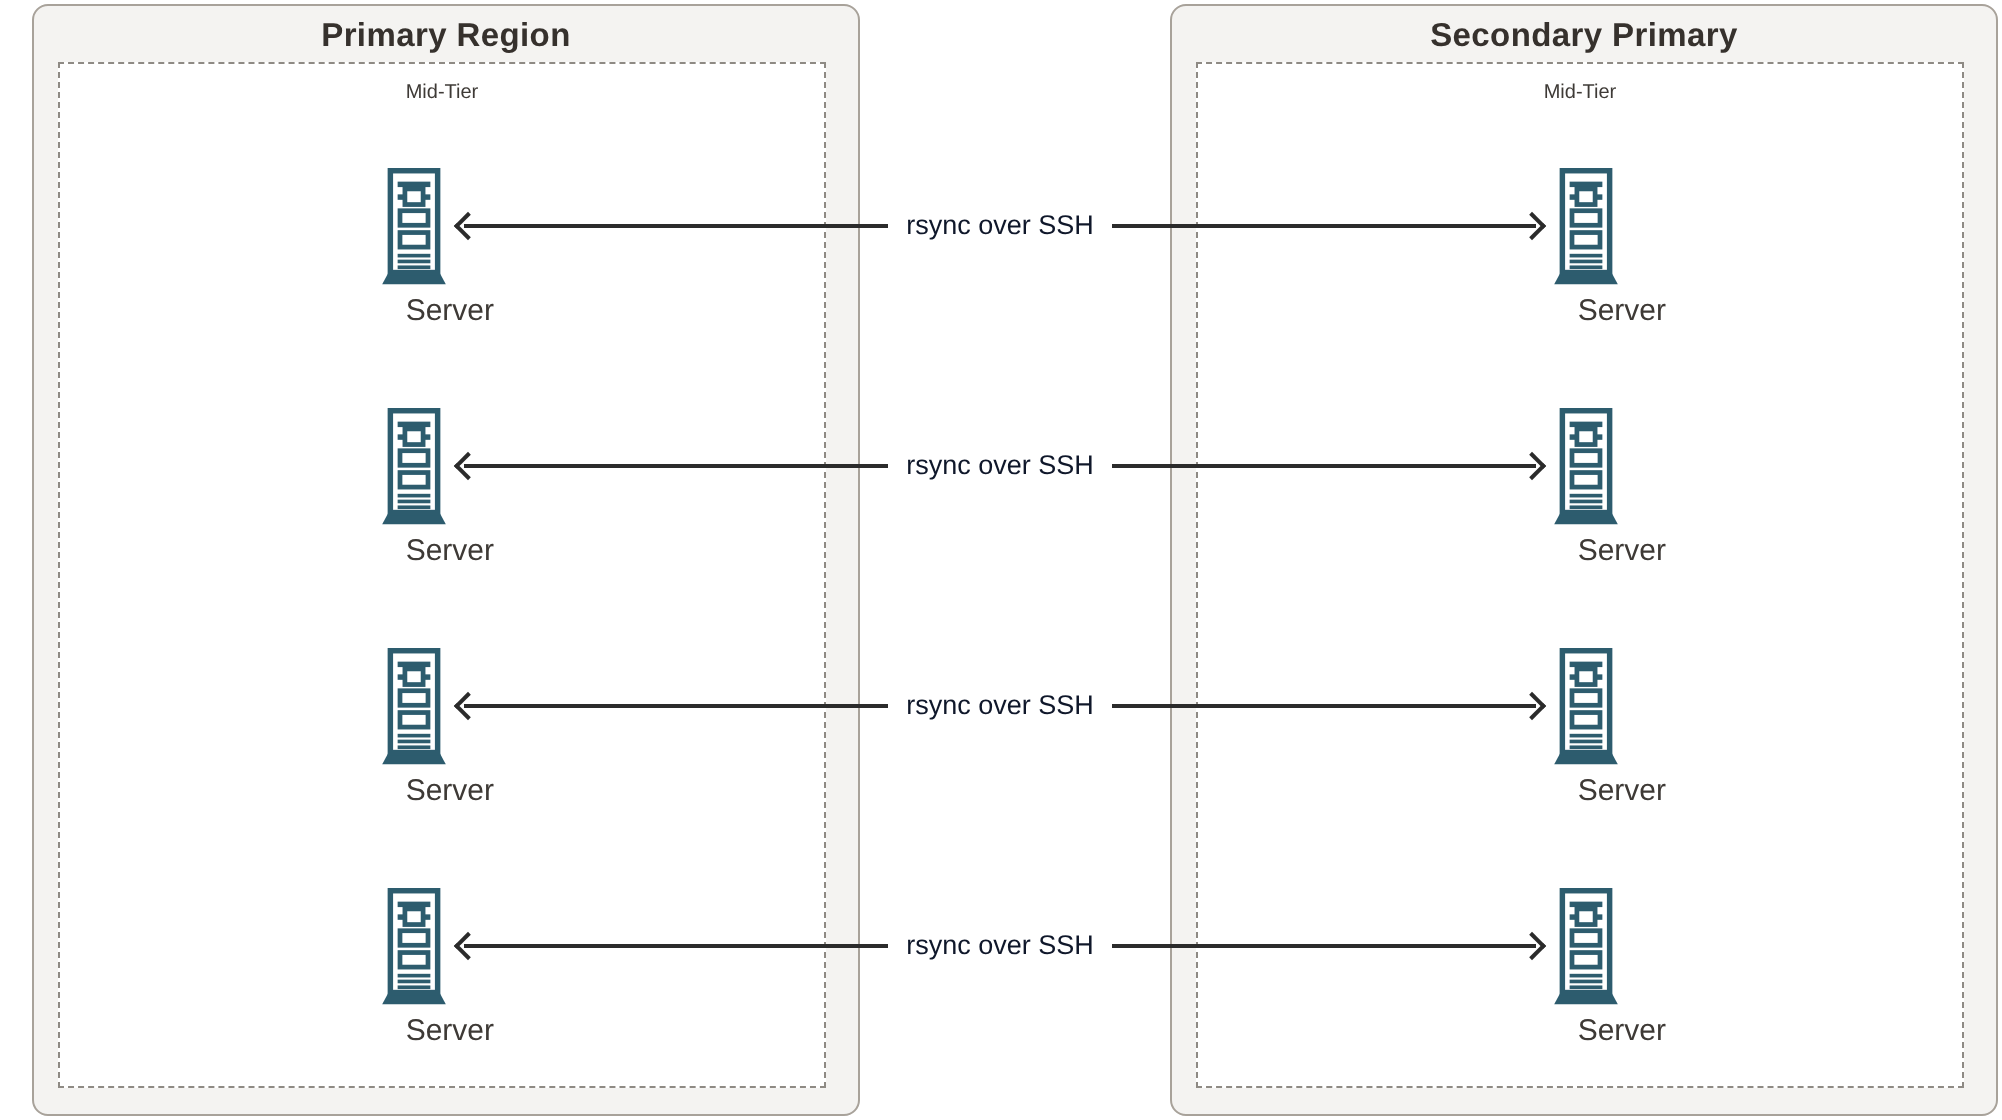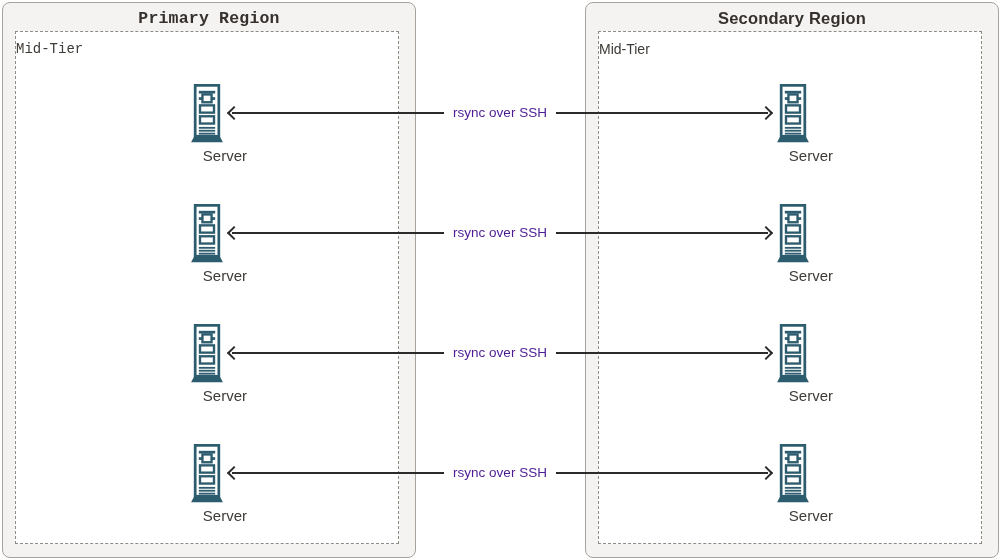--- a/index.html
+++ b/index.html
@@ -13,35 +13,35 @@
   .stage {
     position:relative; width:1001px; height:560px;
     background:var(--canvas-bg); overflow:hidden;
   }
   .region {
     position:absolute; top:2px; width:414px; height:556px;
     background:var(--region-bg);
     border:1px solid var(--region-border);
     border-radius:8px;
   }
-  .region.primary { left:2px;font-family:Liberation Mono, monospace; }
+  .region.primary { left:16px; }
   .region.secondary { left:585px; }
   .region-title {
     padding-top:6px; text-align:center;
     font-size:16.5px; font-weight:bold; letter-spacing:.2px;
     color:var(--title-text);
   }
   .tier-box {
     position:absolute; left:12px; right:16px; top:28px; bottom:13px;
     background:var(--tier-bg);
     border:1px dashed var(--dashed-border);
   }
   .tier-label {
-    margin-top:9px; 
-    font-size:14px; color:var(--text);
+    margin-top:9px; text-align:center;
+    font-size:10px; color:var(--text);
   }
   .server {
     position:absolute; width:80px; text-align:right;
   }
   .server-icon { display:block; height:60px; color:var(--server-icon); }
   .server-icon svg { display:block; margin:0 auto; }
   .server-label {
     display:block; margin-top:3px; font-size:15px; color:var(--text);
   }
   .arrow-row {
@@ -50,37 +50,37 @@
   }
   .wire { flex:1; height:2px; background:var(--arrow); }
   .chev {
     flex:none; width:10px; height:10px;
     border:0 solid var(--arrow); border-width:0 0 2.5px 2.5px;
   }
   .chev-left  { transform:rotate(45deg);  margin-right:-7px; }
   .chev-right { transform:rotate(225deg); margin-left:-7px; }
   .arrow-label {
     flex:none; margin:6px 9px; white-space:nowrap;
-    font-size:13.5px; color:#4c1d95; line-height:1;
+    font-size:13.5px; color:#0f172a; line-height:1;
   }
 </style>
 </head>
 <body>
 
 <div class="stage">
 
   <section class="region primary">
     <h2 class="region-title">Primary Region</h2>
     <div class="tier-box">
       <div class="tier-label">Mid-Tier</div>
     </div>
   </section>
 
   <section class="region secondary">
-    <h2 class="region-title">Secondary Region</h2>
+    <h2 class="region-title">Secondary Primary</h2>
     <div class="tier-box">
       <div class="tier-label">Mid-Tier</div>
     </div>
   </section>
 
   <figure class="server" style="left:167px;top:84px">
     <span class="server-icon">
   <svg viewBox="0 0 44 66" width="40" height="60" aria-hidden="true">
     <path d="M8 57.5 L4.5 64 L39.5 64 L36 57.5 Z" fill="currentColor"></path>
     <rect x="9" y="1.5" width="26" height="56" fill="#fff" stroke="currentColor" stroke-width="3"></rect>

